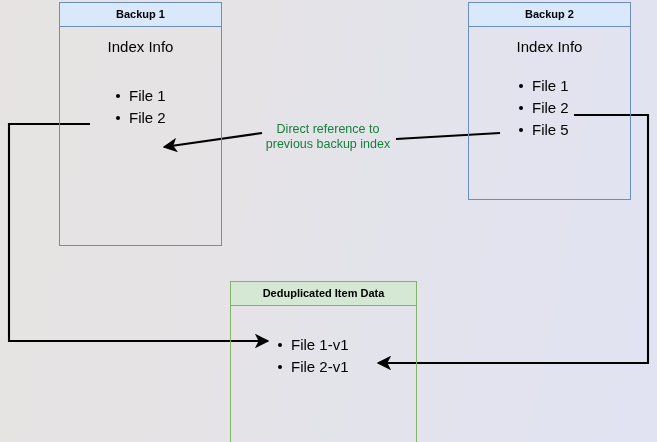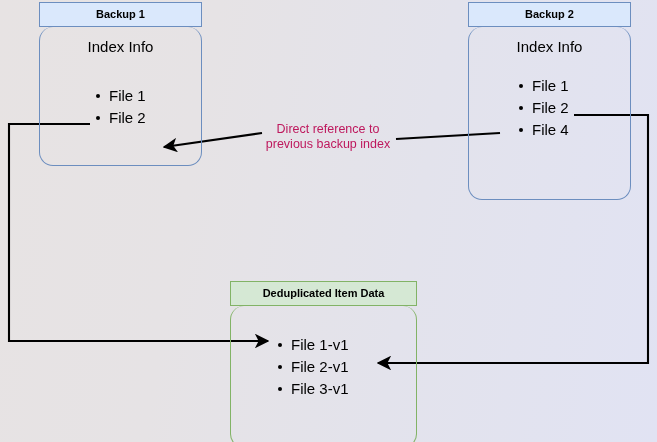--- a/index.html
+++ b/index.html
@@ -41,21 +41,20 @@
     font-size: 11px;
     font-weight: bold;
     color: #000000;
     line-height: 1;
     padding: 6px 2px 6px 2px;
   }
   .node-body {
     box-sizing: border-box;
     flex: 1;
     position: relative;
-    border-radius: 14px;
   }
 
   
   .node-blue .node-header {
     background: #dae8fc;
     border: 1px solid #6c8ebf;
   }
   .node-blue .node-body {
     background: rgba(255,255,255,0.0);
     border: 1px solid #6c8ebf;
@@ -108,21 +107,21 @@
     height: 4px;
     border-radius: 50%;
     background: #000;
   }
 
   
   .edge-label {
     position: absolute;
     font-size: 12.5px;
     line-height: 15px;
-    color: #be185d;
+    color: #15803d;
     text-align: center;
     white-space: pre-line;
   }
 </style>
 </head>
 <body>
 
 <div id="canvas">
 
   <svg id="connectors" viewBox="0 0 657 442" xmlns="http://www.w3.org/2000/svg">
@@ -133,50 +132,49 @@
     </defs>
 
     <path d="M 90 124 L 9 124 L 9 341 L 268 341" fill="none" stroke="#000000" stroke-width="2.1" marker-end="url(#arrow)"></path>
 
     <path d="M 574 115 L 648 115 L 648 363 L 378 363" fill="none" stroke="#000000" stroke-width="2.1" marker-end="url(#arrow)"></path>
 
     <path d="M 500 133 L 396 139" fill="none" stroke="#000000" stroke-width="2.1"></path>
     <path d="M 262 133 L 164 147" fill="none" stroke="#000000" stroke-width="2.1" marker-end="url(#arrow)"></path>
   </svg>
 
-  <div class="node node-blue" style="left:39px; top:2px; width:163px; height:164px;">
+  <div class="node node-blue" style="left:59px; top:2px; width:163px; height:244px;">
     <div class="node-header">Backup 1</div>
     <div class="node-body">
       <div class="index-title" style="top:12px;">Index Info</div>
       <ul class="file-list" style="left:55px; top:58px;">
         <li>File 1</li>
         <li>File 2</li>
       </ul>
     </div>
   </div>
 
   <div class="node node-blue" style="left:468px; top:2px; width:163px; height:198px;">
     <div class="node-header">Backup 2</div>
     <div class="node-body">
       <div class="index-title" style="top:12px;">Index Info</div>
       <ul class="file-list" style="left:49px; top:48px;">
         <li>File 1</li>
         <li>File 2</li>
-        <li>File 4</li>
+        <li>File 5</li>
       </ul>
     </div>
   </div>
 
   <div class="node node-green" style="left:230px; top:281px; width:187px; height:167px;">
     <div class="node-header">Deduplicated Item Data</div>
     <div class="node-body">
       <ul class="file-list" style="left:46px; top:28px;">
         <li>File 1-v1</li>
         <li>File 2-v1</li>
-        <li>File 3-v1</li>
       </ul>
     </div>
   </div>
 
   <div class="edge-label" style="left:248px; top:122px; width:160px;">Direct reference to
 previous backup index</div>
 
 </div>
 
 </body></html>

